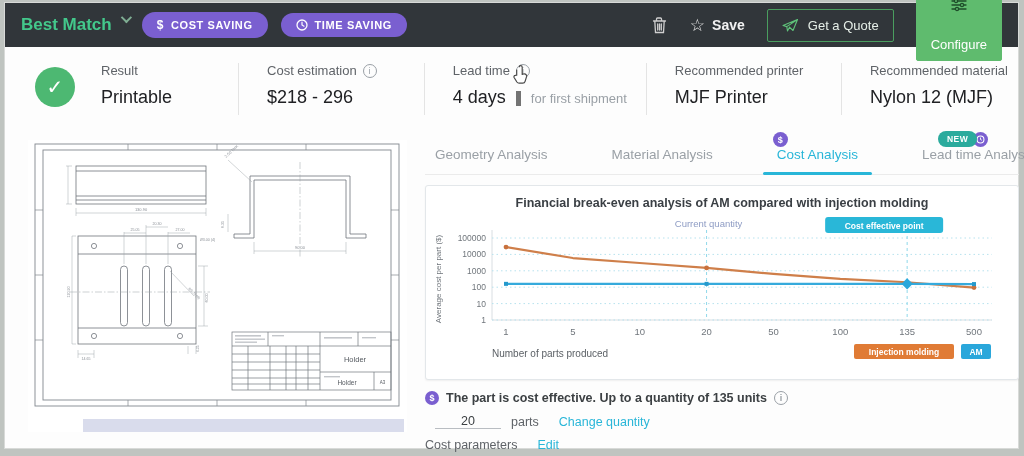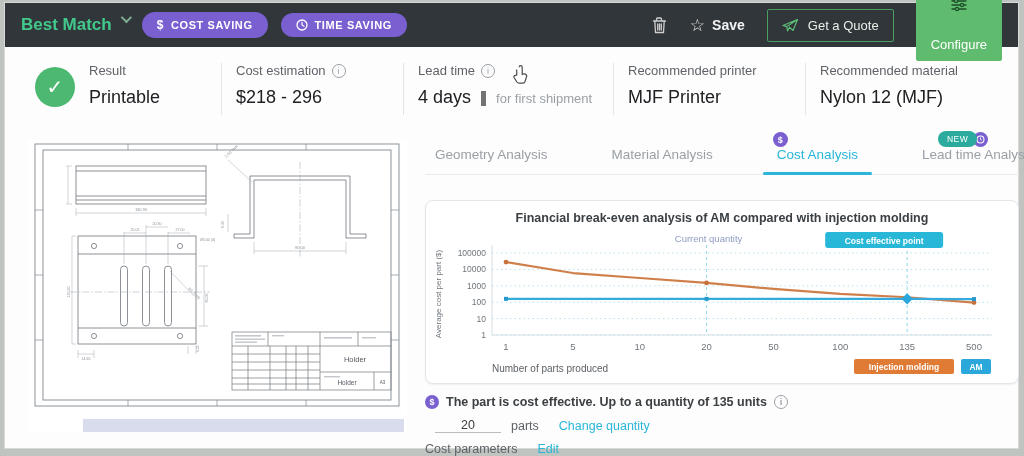--- a/index.html
+++ b/index.html
@@ -16,45 +16,45 @@
   .topbar-right { margin-left:auto; display:flex; align-items:center; gap:22px; }
   .icon-btn { display:flex; align-items:center; cursor:pointer; }
   .save-btn { display:flex; align-items:center; gap:7px; color:#f2f2f2; font-size:14px; font-weight:bold; cursor:pointer; }
   .star { font-size:17px; color:#e8e8e8; font-weight:normal; }
   .quote-btn { display:flex; align-items:center; gap:9px; border:1px solid #4a9e5f; color:#e6efe8; background:transparent; font-size:13px; padding:8px 14px; cursor:pointer; border-radius:2px; }
   .config-btn { display:flex; align-items:center; gap:25px; background:#5fbb6e; border:1px solid #5fbb6e; color:#fff; font-size:13px; padding:8px 14px; cursor:pointer; border-radius:2px;flex-direction:column; }
 
   
   .summary { display:flex; align-items:flex-start; padding:16px 10px 0 30px; height:84px; }
   .check-circle { width:40px; height:40px; border-radius:50%; background:#4db872; color:#fff; font-size:20px; display:flex; align-items:center; justify-content:center; margin-top:4px; flex:none; }
-  .sum-col { padding-left:14px; margin-left:14px; border-left:1px solid #e4e4e4; min-height:52px; }
+  .sum-col { padding-left:28px; margin-left:26px; border-left:1px solid #e4e4e4; min-height:52px; }
   .sum-col.first { border-left:none; padding-left:0; }
   .sum-label { font-size:13px; color:#5f6368; display:flex; align-items:center; gap:6px; white-space:nowrap; }
   .sum-value { font-size:18px; color:#202124; margin-top:9px; white-space:nowrap; display:flex; align-items:baseline; }
   .info-i { width:14px; height:14px; border:1px solid #9aa0a6; border-radius:50%; color:#9aa0a6; font-size:9px; display:inline-flex; align-items:center; justify-content:center; flex:none; }
   .lead-note { font-size:13px; color:#9aa0a6; margin-left:10px; padding-left:10px; border-left:5px solid #737373; }
   .w-result{width:118px;} .w-cost{width:168px;} .w-lead{width:196px;} .w-printer{width:178px;} .w-mat{width:170px;}
 
   
   .drawing-panel { position:absolute; left:23px; top:137px; width:379px; height:292px; background:#fff; }
   .drawing-panel svg { display:block; }
   .lavender-bar { position:absolute; left:55px; right:3px; bottom:0; height:13px; background:#d9dcec; }
 
   
   .right-col { position:absolute; left:420px; top:128px; width:594px; }
   .tabs { display:flex; align-items:flex-end; height:44px; border-bottom:1px solid #ebebeb; }
   .tab { position:relative; font-size:13.5px; color:#9aa0a6; padding:0 10px 12px; margin-right:44px; cursor:pointer; white-space:nowrap; }
   .tab.active { color:#29b6d8; }
   .tab.active::after { content:""; position:absolute; left:-4px; right:-4px; bottom:-1px; height:3px; background:#29b6d8; border-radius:2px; }
   .tab-badge-dollar { position:absolute; top:-15px; left:6px; width:15px; height:15px; border-radius:50%; background:#7a5fd0; color:#fff; font-size:9px; font-weight:bold; display:flex; align-items:center; justify-content:center; }
   .tab-badge-group { position:absolute; top:-16px; left:26px; display:flex; align-items:center; }
-  .new-pill { background:#2bab9d; color:#fff; font-size:8.5px; font-weight:normal; letter-spacing:.5px; padding:3px 9px; border-radius:9px; z-index:2; }
+  .new-pill { background:#2bab9d; color:#fff; font-size:8.5px; font-weight:bold; letter-spacing:.5px; padding:3px 9px; border-radius:9px; z-index:2; }
   .clock-badge { width:15px; height:15px; border-radius:50%; background:#7a5fd0; margin-left:-4px; display:flex; align-items:center; justify-content:center; z-index:1; }
 
-  .chart-card { margin-top:25px; border:1px solid #e3e7ea; border-radius:8px; background:#fff; box-shadow:0 1px 2px rgba(0,0,0,.06); padding:10px 4px 0; }
+  .chart-card { margin-top:10px; border:1px solid #e3e7ea; border-radius:3px; background:#fff; box-shadow:0 1px 2px rgba(0,0,0,.06); padding:10px 4px 11px; }
   .chart-title { text-align:center; font-size:12.5px; font-weight:bold; color:#3a3f44; margin-bottom:4px; }
 
   .cost-info { margin-top:11px; font-size:12.5px; color:#5f6368; }
   .ci-line { display:flex; align-items:center; margin-bottom:9px; }
   .headline { font-weight:bold; color:#3c4043; font-size:12.5px; display:flex; align-items:center; gap:7px; }
   .dollar-circle { width:14px; height:14px; border-radius:50%; background:#7a5fd0; color:#fff; font-size:9px; font-weight:bold; display:flex; align-items:center; justify-content:center; flex:none; }
   .qty-input { width:66px; border:none; border-bottom:1px solid #b9bdc2; text-align:center; font-size:12.5px; color:#3c4043; margin:0 10px; font-family:"Liberation Sans",sans-serif; outline:none; background:transparent; }
   .link { color:#29b6d8; cursor:pointer; margin-left:20px; }
   .select-box { display:inline-flex; align-items:center; gap:14px; border-bottom:1px solid #9aa0a6; padding:2px 4px 3px 8px; margin-left:12px; color:#3c4043; cursor:pointer; }
 

